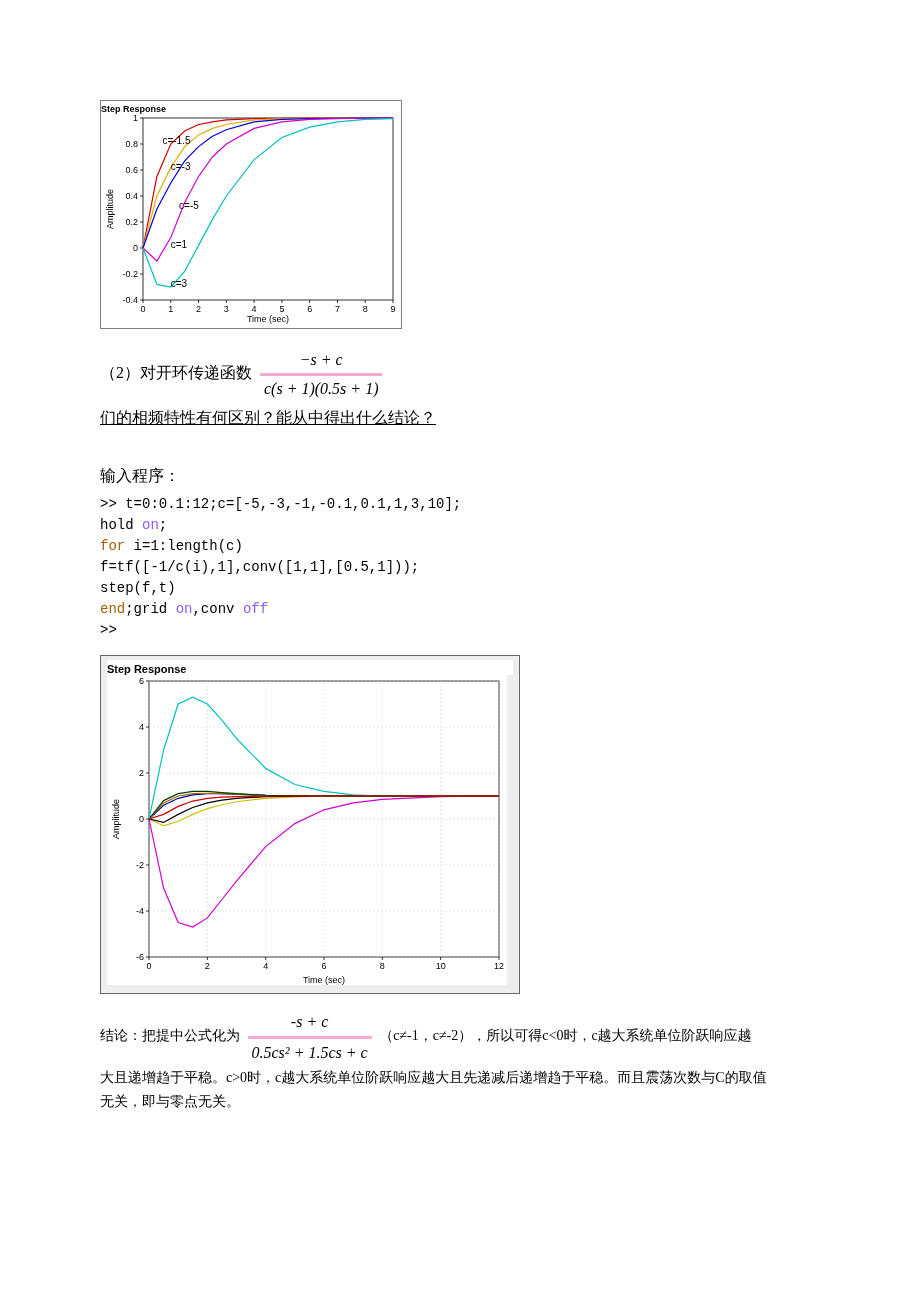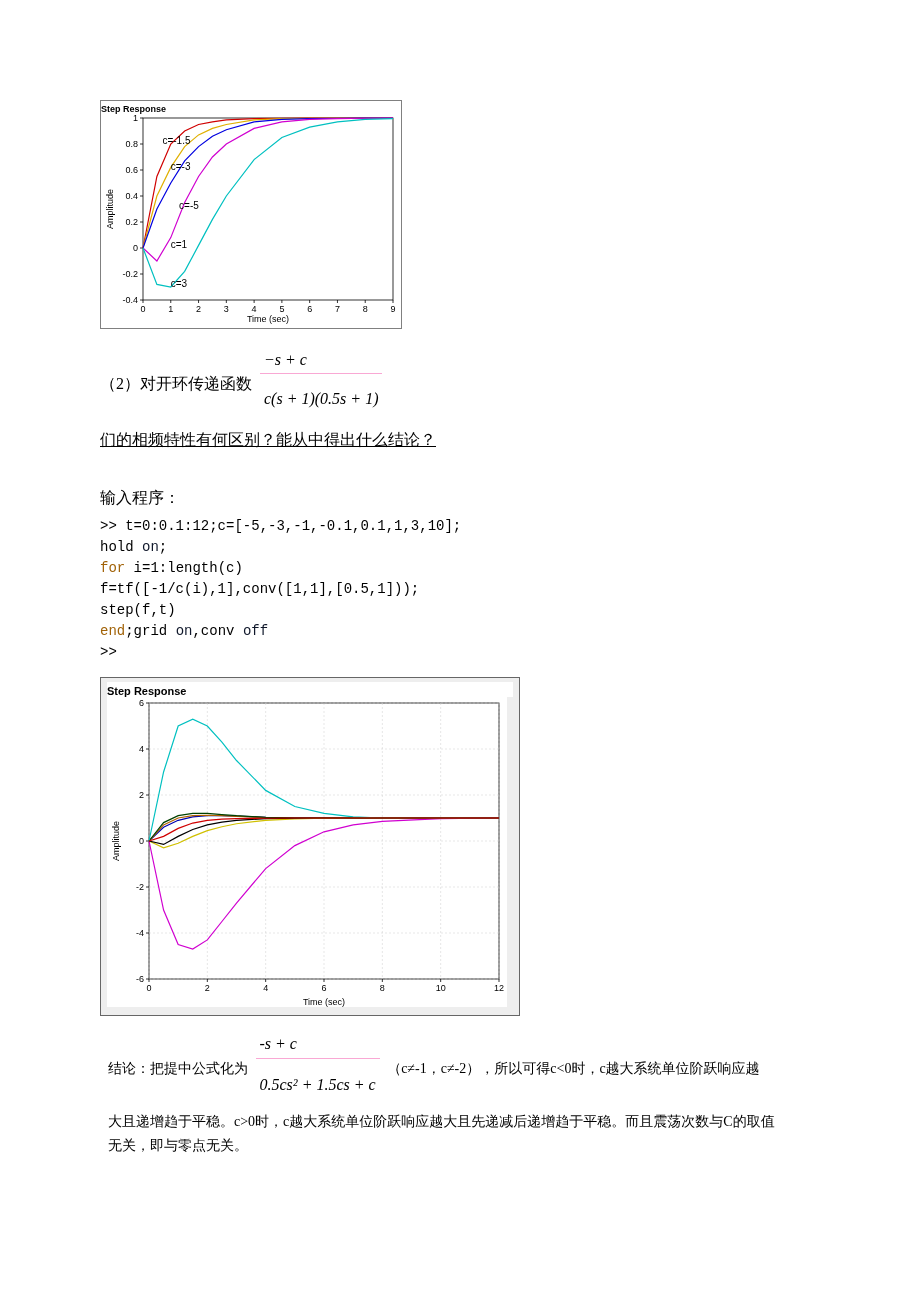--- a/index.html
+++ b/index.html
@@ -30,44 +30,43 @@
   .axis-label { font-size: 9px; fill: #000; }
   .legend-label { font-size: 10px; fill: #000; font-family: Arial, sans-serif; }
   .para {
     font-size: 16px;
     line-height: 1.6;
     margin: 18px 0 4px 0;
   }
   .frac {
     display: inline-block;
     vertical-align: middle;
-    text-align: left;
+    text-align: center;
     font-family: "Times New Roman", serif;
     font-style: italic;
     font-size: 16px;
     margin: 0 4px;
   }
   .frac .num { display:block; padding: 0 4px; }
-  .frac .den { display:block; border-top:1px solid #f9a8d4; padding: 12px 4px; }
+  .frac .den { display:block; border-top:3px solid #f9a8d4; padding: 0 4px; }
   .code {
     font-family: "Courier New", monospace;
     font-size: 14px;
     line-height: 1.5;
     white-space: pre;
     margin: 6px 0 14px 0;
   }
   .c-black { color:#000; }
   .c-blue { color:#a16207; }
-  .c-purple { color:#0f172a; }
+  .c-purple { color:#8b5cf6; }
   .conclusion {
     font-size: 14px;
     line-height: 1.7;
     font-family: "SimSun","宋体",serif;
     margin-top: 14px;
-    margin-left: 8px;
   }
 </style>
 </head>
 <body>
 
 <div class="page">
 
   
   <div class="chart-wrap" style="width:300px;">
     <div class="chart-title">Step Response</div>

